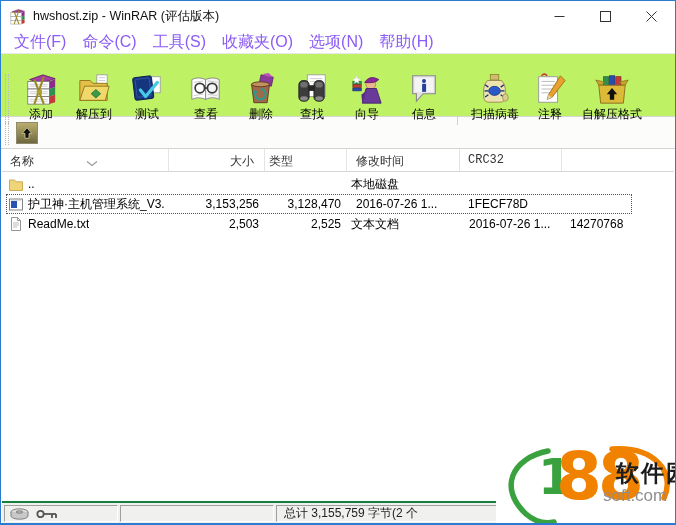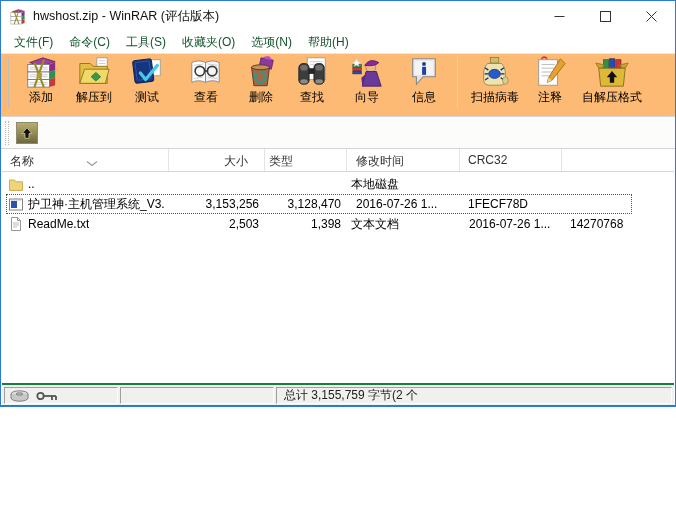--- a/index.html
+++ b/index.html
@@ -1,49 +1,49 @@
 <!DOCTYPE html>
 <html><head>
 <meta charset="utf-8">
 <style>
   html,body{margin:0;padding:0;background:#fff;}
   *{box-sizing:border-box;}
   body{font-family:"Liberation Sans","DejaVu Sans",sans-serif;-webkit-font-smoothing:antialiased;}
-  .window{position:relative;width:676px;height:407px;background:#fff;border:1px solid #2b7cd0;border-bottom-width:2px;overflow:hidden;}
+  .window{position:relative;width:676px;height:525px;background:#fff;border:1px solid #2b7cd0;border-bottom-width:2px;overflow:hidden;}
 
   
   .titlebar{height:30px;display:flex;align-items:center;position:relative;background:#fff;}
   .titlebar .appicon{margin-left:8px;width:17px;height:17px;flex:0 0 auto;}
   .titlebar .title{margin-left:7px;font-size:12.5px;color:#111;white-space:nowrap;}
   .winctrls{position:absolute;right:1px;top:0;height:30px;display:flex;}
   .wbtn{width:46px;height:30px;display:flex;align-items:center;justify-content:center;background:transparent;border:0;padding:0;cursor:default;}
 
   
   .menubar{height:22px;display:flex;align-items:center;padding-left:5px;background:#fff;}
-  .menuitem{font-size:12px;color:#14532d;padding:2px 8px;white-space:nowrap;}
-
-  
-  .toolbar{height:64px;background:#fdba74;border-top:1px solid #e8e8e6;border-bottom:1px solid #d6d6d4;display:flex;align-items:flex-start;padding:0 0 0 4px;position:relative;}
+  .menuitem{font-size:16px;color:#8b5cf6;padding:2px 8px;white-space:nowrap;}
+
+  
+  .toolbar{height:64px;background:#bef264;border-top:1px solid #e8e8e6;border-bottom:1px solid #d6d6d4;display:flex;align-items:flex-start;padding:17px 0 0 4px;position:relative;}
   .gripper{width:4px;height:50px;margin:3px 3px 0 0;border-left:1px dotted #b9b9b9;border-right:1px dotted #b9b9b9;}
   .tbtn{display:flex;flex-direction:column;align-items:center;padding-top:1px;height:56px;background:transparent;border:0;cursor:default;}
   .tbtn svg{width:34px;height:34px;display:block;}
   .tbtn .lbl{font-size:12px;line-height:14px;color:#000;white-space:nowrap;margin-top:1px;}
   .w58{width:58px;} .w48{width:48px;} .w60{width:60px;} .w50{width:50px;} .w52{width:52px;} .w56{width:56px;} .w64{width:64px;} .w46{width:46px;} .w78{width:78px;}
   .tsep{width:1px;height:52px;background:#d2d2d0;margin:2px 5px 0 5px;}
 
   
   .addressbar{height:32px;background:#fcfcfb;border-bottom:1px solid #d4d4d2;display:flex;align-items:center;padding-left:4px;}
   .upbtn{width:22px;height:22px;margin-left:4px;border:1px solid #8d8a6d;background:linear-gradient(#b9ae6c,#6e683f);display:flex;align-items:center;justify-content:center;padding:0;cursor:default;}
 
   
   .listarea{position:absolute;left:1px;right:1px;top:148px;bottom:22px;background:#fff;overflow:hidden;}
   .lgrid{display:grid;grid-template-columns:163px 96px 82px 113px 102px 70px;}
   .lheader{padding-left:4px;border-bottom:1px solid #d6d6d4;position:relative;height:23px;}
-  .hcell{font-size:12px;color:#333;padding:4px 5px 3px 4px;border-right:1px solid #e4e4e2;white-space:nowrap;overflow:hidden;}
-  .hcell.num{text-align:right;padding-right:16px;}
+  .hcell{font-size:12px;color:#333;padding:4px 5px 3px 4px;border-right:1px solid #e4e4e2;white-space:nowrap;overflow:hidden;font-family:Liberation Mono, monospace;}
+  .hcell.num{text-align:right;padding-right:10px;}
   .hcell.mod{padding-left:9px;}
   .hcell.crc{padding-left:8px;}
   .sortmark{position:absolute;left:84px;top:4px;}
   .rows{padding-left:4px;padding-top:2px;}
   .lrow{height:20px;align-items:center;width:626px;}
   .lrow.focused{outline:1px dotted #555;outline-offset:-1px;}
   .cell{font-size:12px;color:#000;padding:0 5px 0 4px;white-space:nowrap;overflow:hidden;}
   .cell.num{text-align:right;padding-right:6px;}
   .cell.mod{padding-left:9px;}
   .cell.crc{padding-left:8px;}
@@ -332,21 +332,21 @@
           <svg width="14" height="14" viewBox="0 0 14 14">
             <path d="M2.5,0.5 h6 l3,3 v10 h-9 Z" fill="#fff" stroke="#8a8a8a" stroke-width="0.9"></path>
             <path d="M8.5,0.5 v3 h3" fill="none" stroke="#8a8a8a" stroke-width="0.9"></path>
             <line x1="4" y1="6" x2="10" y2="6" stroke="#aaa" stroke-width="0.8"></line>
             <line x1="4" y1="8" x2="10" y2="8" stroke="#aaa" stroke-width="0.8"></line>
             <line x1="4" y1="10" x2="8" y2="10" stroke="#aaa" stroke-width="0.8"></line>
           </svg>
           <span class="nametext">ReadMe.txt</span>
         </div>
         <div class="cell num">2,503</div>
-        <div class="cell num">1,398</div>
+        <div class="cell num">2,525</div>
         <div class="cell">文本文档</div>
         <div class="cell mod">2016-07-26 1...</div>
         <div class="cell crc">14270768</div>
       </div>
 
     </div>
   </div>
 
   <div class="statusbar">
     <div class="spanel icons">

